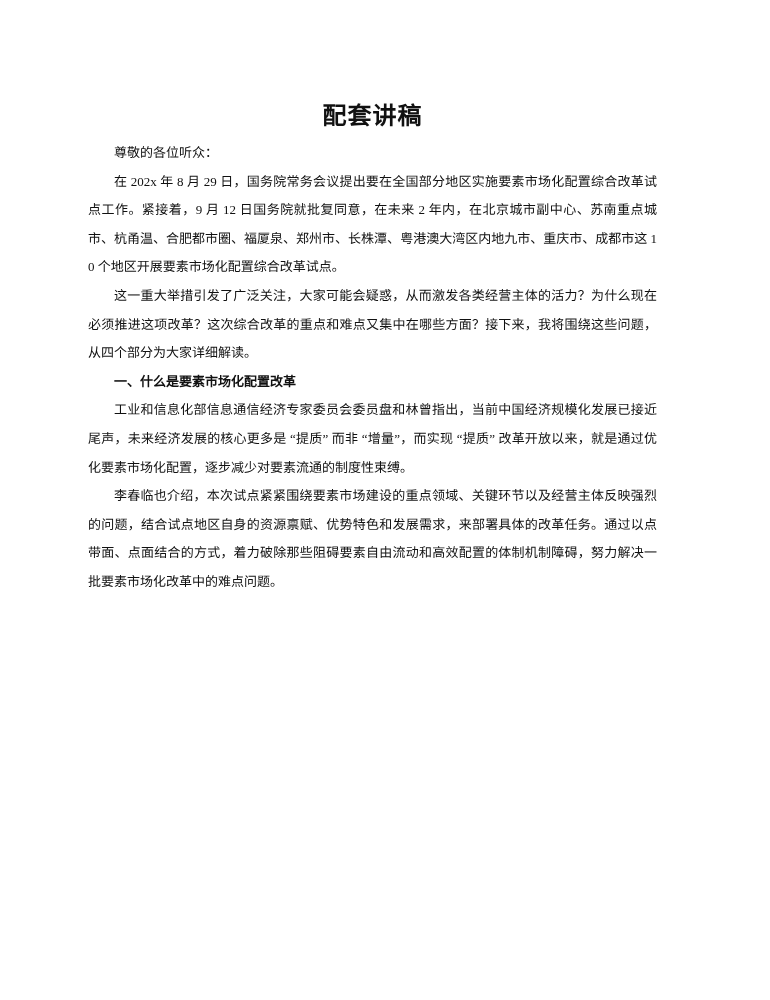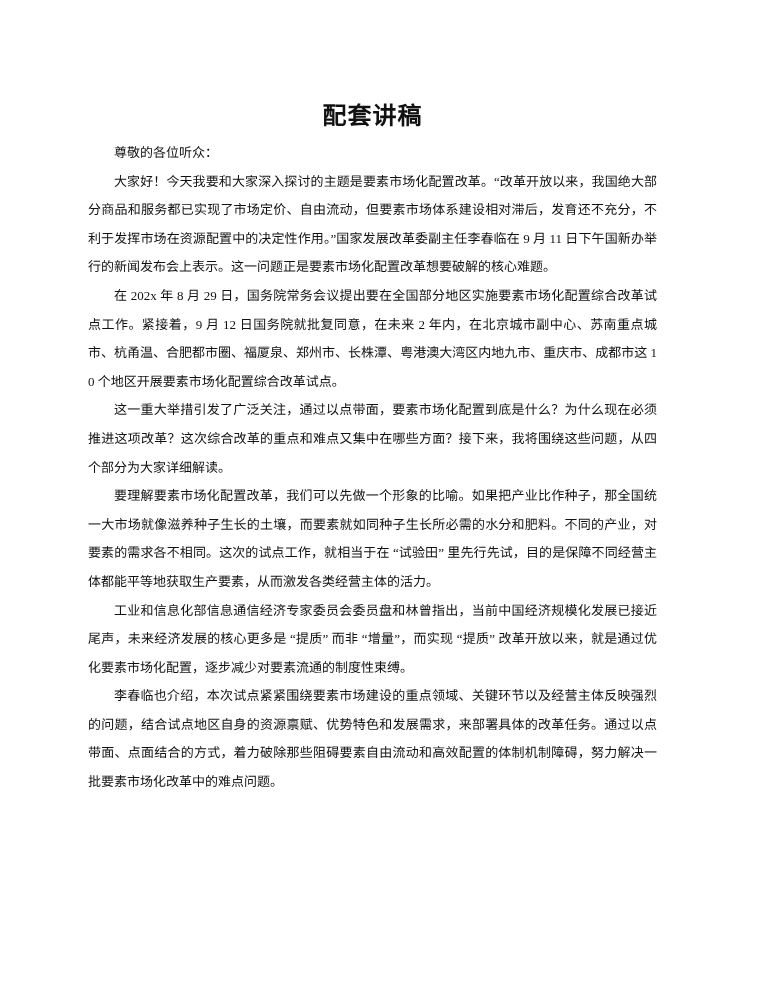--- a/index.html
+++ b/index.html
@@ -42,25 +42,24 @@
   }
 </style>
 </head>
 <body>
 
 <div class="page">
   <h1 class="doc-title">配套讲稿</h1>
 
   <p class="para">尊敬的各位听众：</p>
 
-  <p class="para">大家好！今天我要和大家深入探讨的主题是要素市场化配置改革。“改革开放以来，我国绝大部分商品和服务都已实现了市场定价、自由流动，但要素市场体系建设相对滞后，发育还不充分，不利于发挥市场在资源配置中的决定性作用。”国家发展改革委副主任李春临在 9 月 11 日下午国新办举行的新闻发布会上表示。这一问题正是要素市场化配置改革想要破解的核心难题。</p>
 
   <p class="para">在 202x 年 8 月 29 日，国务院常务会议提出要在全国部分地区实施要素市场化配置综合改革试点工作。紧接着，9 月 12 日国务院就批复同意，在未来 2 年内，在北京城市副中心、苏南重点城市、杭甬温、合肥都市圈、福厦泉、郑州市、长株潭、粤港澳大湾区内地九市、重庆市、成都市这 10 个地区开展要素市场化配置综合改革试点。</p>
 
-  <p class="para">这一重大举措引发了广泛关注，通过以点带面，要素市场化配置到底是什么？为什么现在必须推进这项改革？这次综合改革的重点和难点又集中在哪些方面？接下来，我将围绕这些问题，从四个部分为大家详细解读。</p>
+  <p class="para">这一重大举措引发了广泛关注，大家可能会疑惑，从而激发各类经营主体的活力？为什么现在必须推进这项改革？这次综合改革的重点和难点又集中在哪些方面？接下来，我将围绕这些问题，从四个部分为大家详细解读。</p>
 
+  <p class="para heading">一、什么是要素市场化配置改革</p>
 
-  <p class="para">要理解要素市场化配置改革，我们可以先做一个形象的比喻。如果把产业比作种子，那全国统一大市场就像滋养种子生长的土壤，而要素就如同种子生长所必需的水分和肥料。不同的产业，对要素的需求各不相同。这次的试点工作，就相当于在 “试验田” 里先行先试，目的是保障不同经营主体都能平等地获取生产要素，从而激发各类经营主体的活力。</p>
 
   <p class="para">工业和信息化部信息通信经济专家委员会委员盘和林曾指出，当前中国经济规模化发展已接近尾声，未来经济发展的核心更多是 “提质” 而非 “增量”，而实现 “提质” 改革开放以来，就是通过优化要素市场化配置，逐步减少对要素流通的制度性束缚。</p>
 
   <p class="para">李春临也介绍，本次试点紧紧围绕要素市场建设的重点领域、关键环节以及经营主体反映强烈的问题，结合试点地区自身的资源禀赋、优势特色和发展需求，来部署具体的改革任务。通过以点带面、点面结合的方式，着力破除那些阻碍要素自由流动和高效配置的体制机制障碍，努力解决一批要素市场化改革中的难点问题。</p>
 </div>
 
 </body></html>

